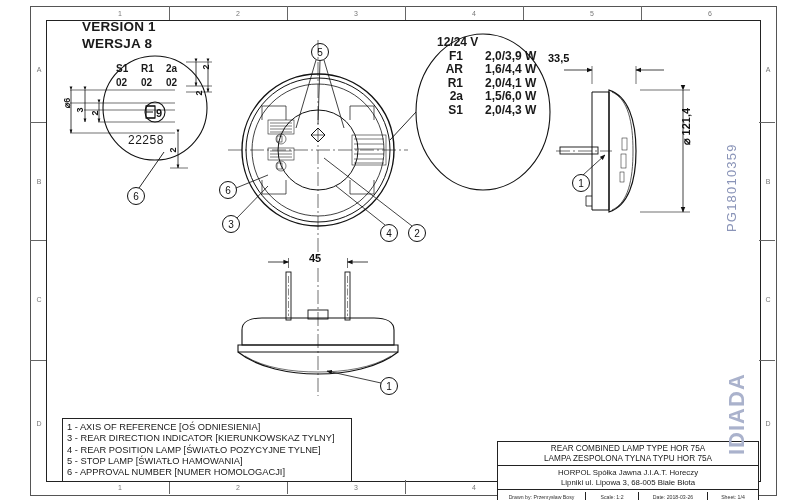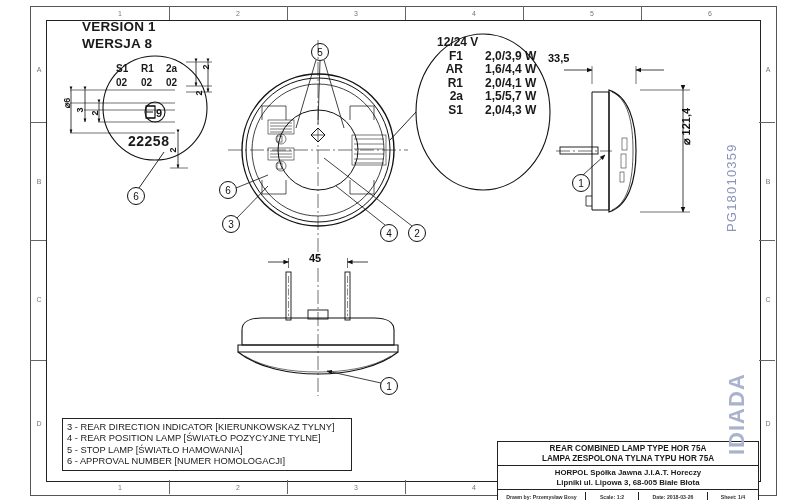--- a/index.html
+++ b/index.html
@@ -27,21 +27,21 @@
   #version{left:66px;top:18px;font-size:13.5px;font-weight:bold;line-height:17px;letter-spacing:.2px;margin-left:16px;}
 
   .spec-row{display:flex;font-size:12px;font-weight:bold;line-height:13.5px;white-space:nowrap;}
   .spec-k{width:26px;text-align:right;margin-right:22px;}
   #spec{left:437px;top:36px;}
 
   
   #appr{left:116px;top:62px;font-size:10px;font-weight:bold;line-height:14px;}
   .appr-row{display:flex;}
   .appr-row span{width:25px;}
-  #appr-num{left:128px;top:133px;font-size:14px;font-weight:bold;letter-spacing:.5px;}
+  #appr-num{left:128px;top:133px;font-size:12px;font-weight:normal;letter-spacing:.5px;}
 
   
   .dim{font-size:11px;font-weight:bold;color:#111;}
   #d335{left:548px;top:52px;}
   #d1214{left:668px;top:120px;transform:rotate(-90deg);}
   #d45{left:309px;top:252px;}
   #d6{left:62px;top:98px;transform:rotate(-90deg);font-size:9px;}
   #d3{left:77px;top:105px;transform:rotate(-90deg);font-size:9px;}
   #d2a{left:92px;top:108px;transform:rotate(-90deg);font-size:9px;}
   #d2b{left:203px;top:62px;transform:rotate(-90deg);font-size:9px;}
@@ -49,21 +49,21 @@
   #d2d{left:170px;top:145px;transform:rotate(-90deg);font-size:9px;}
 
   
   #legend{left:62px;top:418px;width:290px;border:1.2px solid #222;background:#fff;
           padding:3px 4px;box-sizing:border-box;}
   .legend-line{font-size:9.3px;line-height:11.3px;white-space:nowrap;}
 
   
   #titleblock{left:497px;top:441px;width:262px;border:1.2px solid #222;
               background:#fff;box-sizing:border-box;}
-  .tb-row{border-bottom:1px solid #222;text-align:center;padding:2px 0;font-weight:bold;}
+  .tb-row{border-bottom:1px solid #222;text-align:center;padding:2px 0;}
   .tb-row:last-child{border-bottom:none;}
   .tb-t{font-size:8.2px;line-height:9.6px;}
   .tb-c{font-size:7.8px;line-height:9.4px;}
   .tb-foot{display:flex;font-size:5.2px;color:#333;}
   .tb-foot div{border-right:1px solid #222;padding:1.5px 3px;white-space:nowrap;overflow:hidden;}
   .tb-foot div:last-child{border-right:none;}
   .f1{flex:1 1 auto;}
   .f2{width:46px;}
   .f3{width:62px;}
   .f4{width:44px;}
@@ -155,21 +155,21 @@
     <div class="spec-row">
       <div class="spec-k">AR</div>
       <div>1,6/4,4 W</div>
     </div>
     <div class="spec-row">
       <div class="spec-k">R1</div>
       <div>2,0/4,1 W</div>
     </div>
     <div class="spec-row">
       <div class="spec-k">2a</div>
-      <div>1,5/5,7 W</div>
+      <div>1,5/6,0 W</div>
     </div>
     <div class="spec-row">
       <div class="spec-k">S1</div>
       <div>2,0/4,3 W</div>
     </div>
   </div>
 
   <div class="abs dim" id="d335">33,5</div>
   <div class="abs dim" id="d1214">⌀&nbsp;<span>121,4</span></div>
   <div class="abs dim" id="d45">45</div>
@@ -342,20 +342,21 @@
 
         <circle cx="389" cy="386" r="8.5"></circle>
         <text x="389" y="390" font-size="10" text-anchor="middle" fill="#111" stroke="none" font-family="Liberation Sans, sans-serif">1</text>
         <line x1="381" y1="383" x2="327" y2="371" stroke-width=".8" marker-end="url(#ar)"></line>
       </g>
 
     </g>
   </svg>
 
   <div class="abs" id="legend">
+    <div class="legend-line">1 - AXIS OF REFERENCE [OŚ ODNIESIENIA]</div>
     <div class="legend-line">3 - REAR DIRECTION INDICATOR [KIERUNKOWSKAZ TYLNY]</div>
     <div class="legend-line">4 - REAR POSITION LAMP [ŚWIATŁO POZYCYJNE TYLNE]</div>
     <div class="legend-line">5 - STOP LAMP [ŚWIATŁO HAMOWANIA]</div>
     <div class="legend-line">6 - APPROVAL NUMBER [NUMER HOMOLOGACJI]</div>
   </div>
 
   <div class="abs" id="titleblock">
     <div class="tb-row">
       <div class="tb-t">REAR COMBINED LAMP TYPE HOR 75A</div>
       <div class="tb-t">LAMPA ZESPOLONA TYLNA TYPU HOR 75A</div>

